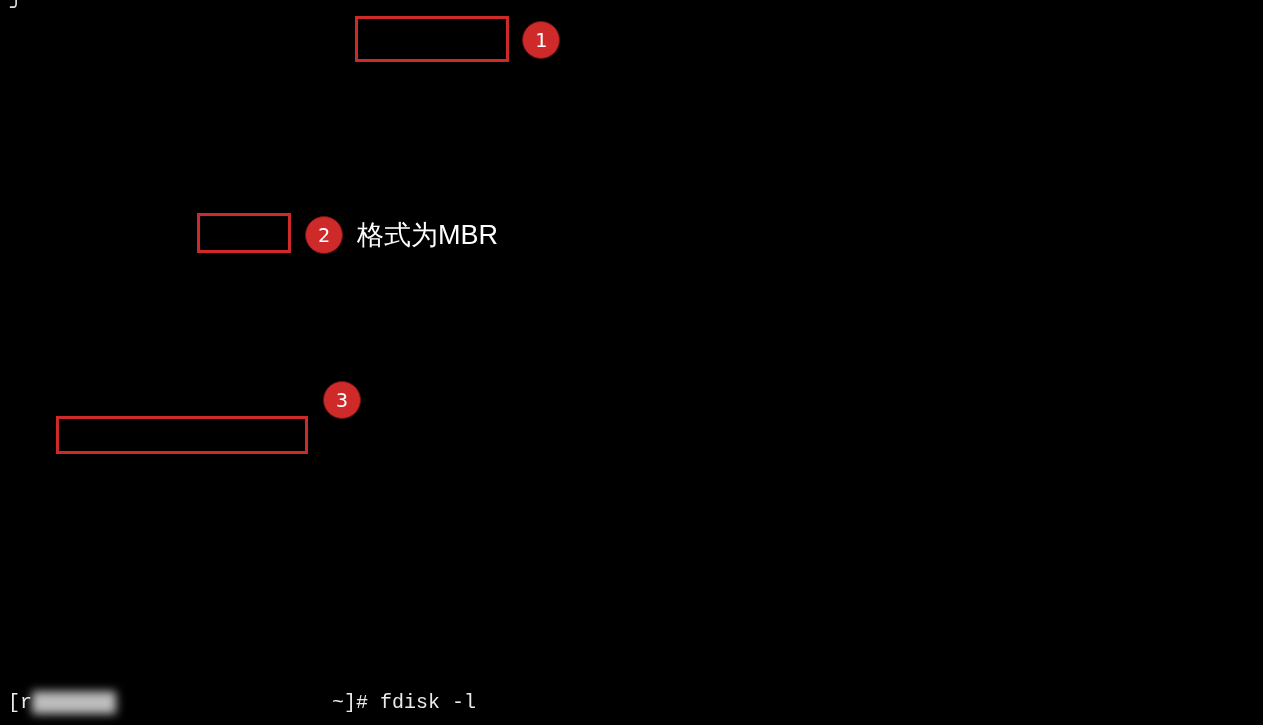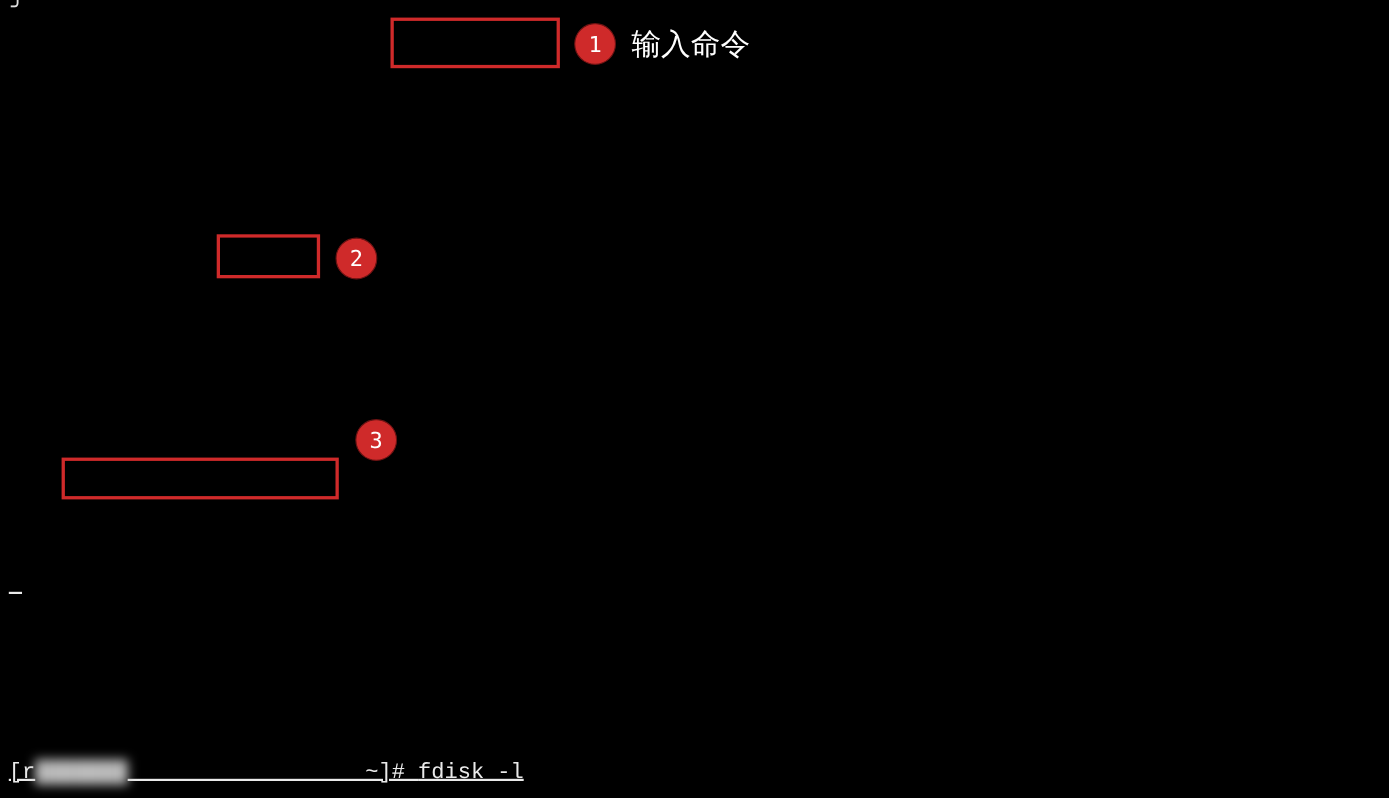--- a/index.html
+++ b/index.html
@@ -15,21 +15,20 @@
     line-height: 34px;
   }
   .term {
     position: relative;
     padding: 6px 8px 0 8px;
     white-space: pre;
   }
   .line {
     position: relative;
     height: 34px;
-    text-decoration: underline;
   }
   .blurred {
     display: inline-block;
     filter: blur(5px);
     color: #bdbdbd;
   }
   .callout {
     position: absolute;
     display: flex;
     align-items: center;
@@ -95,24 +94,24 @@
   <span class="topbracket">╯</span>
 
   
   <div id="hlCmd"></div>
   <div id="hlDos"></div>
   <div id="hlDisk2"></div>
 
   
   <div id="callout1" class="callout">
     <div class="badge">1</div>
-    <span>输入命令</span>
   </div>
   <div id="callout2" class="callout">
     <div class="badge">2</div>
+    <span>格式为MBR</span>
   </div>
   <div id="callout3" class="callout">
     <div class="badge">3</div>
   </div>
 
   
   <div class="line"> </div>
 
   
   <div class="line"><span>[r</span><span class="blurred">███████</span><span>                  ~]# </span><span>fdisk -l</span></div>

